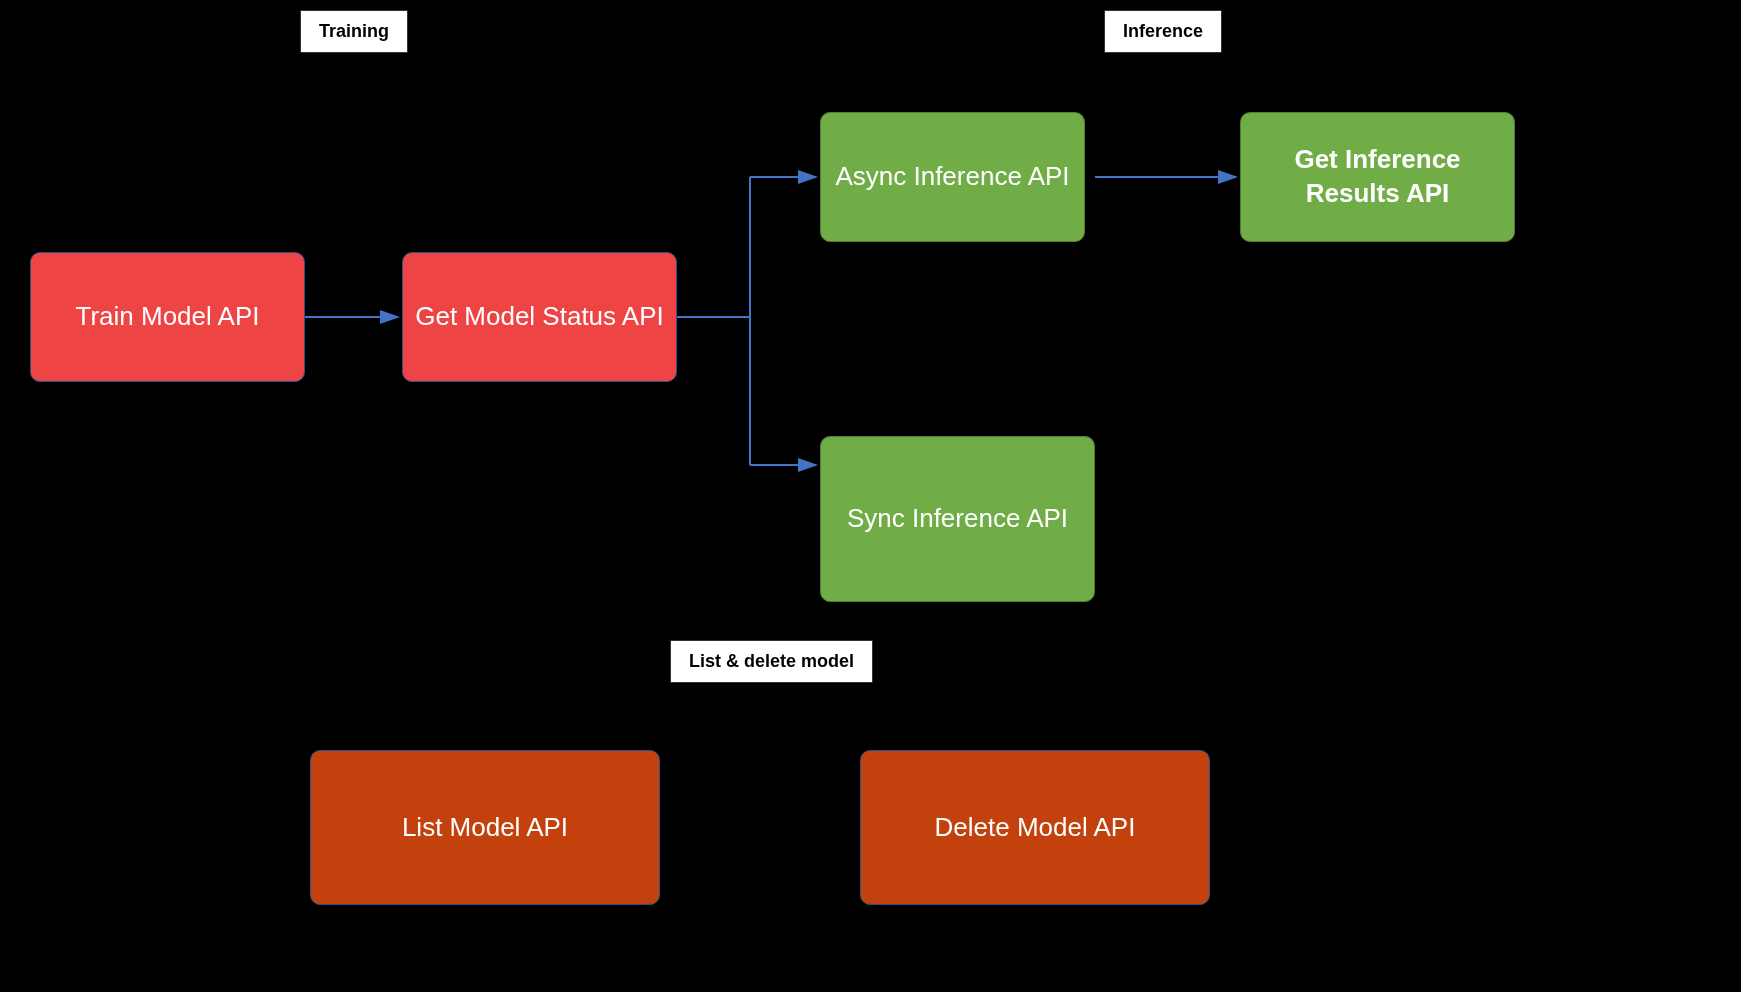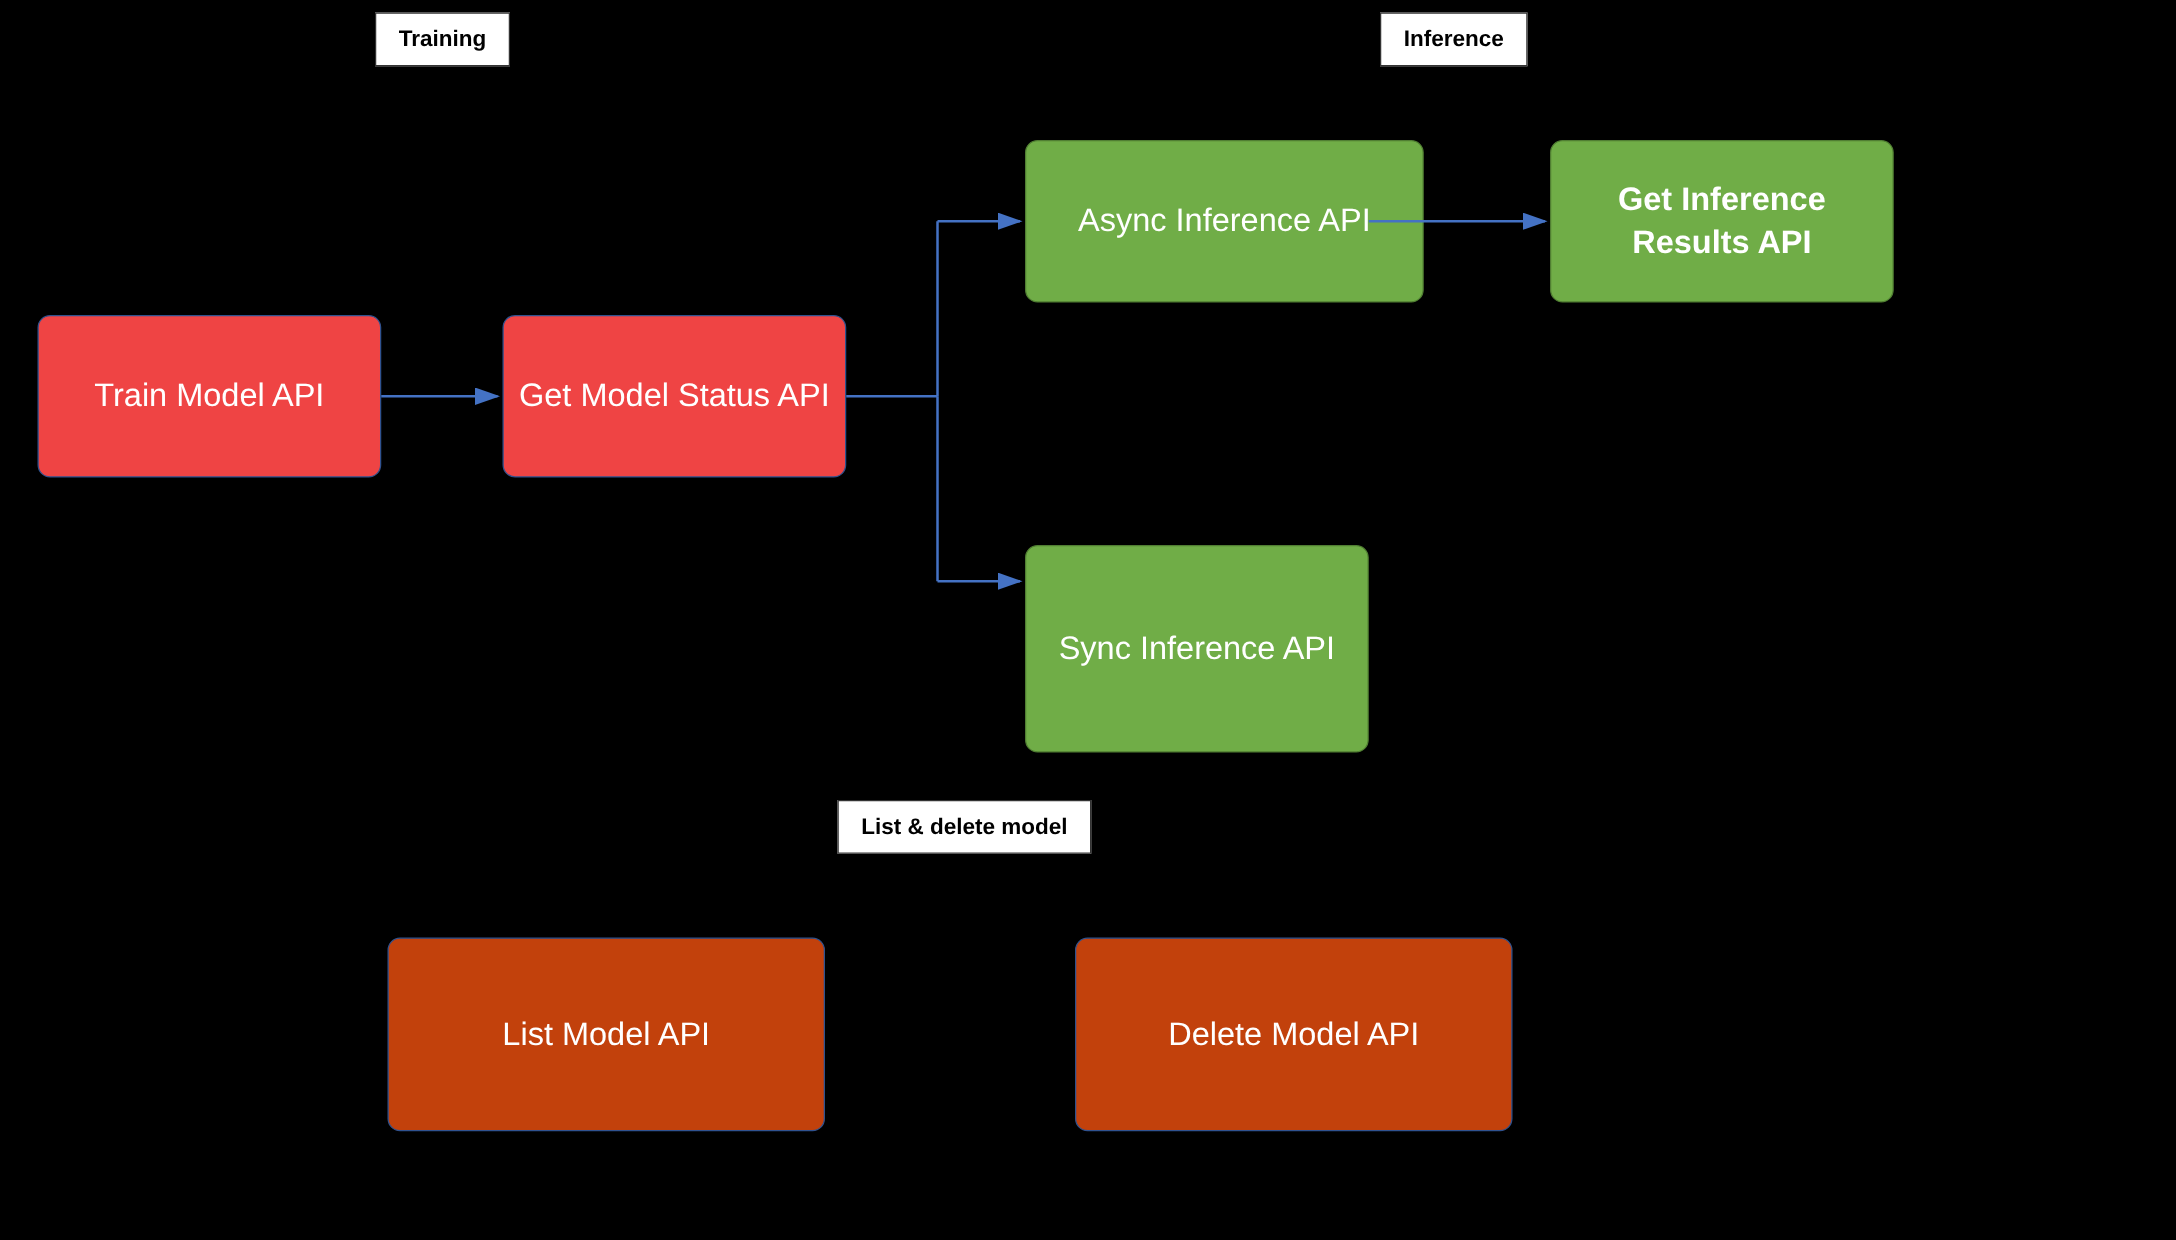--- a/index.html
+++ b/index.html
@@ -55,21 +55,21 @@
   </style>
 </head>
 <body>
 
 <div class="header-label" style="left:300px; top:10px;">Training</div>
 <div class="header-label" style="left:1104px; top:10px;">Inference</div>
 <div class="header-label" style="left:670px; top:640px;">List &amp; delete model</div>
 
 <div class="box box-blue" style="left:30px; top:252px; width:275px; height:130px;">Train Model API</div>
 <div class="box box-blue" style="left:402px; top:252px; width:275px; height:130px;">Get Model Status API</div>
-<div class="box box-green" style="left:820px; top:112px; width:319px; height:130px;">Async Inference API</div>
+<div class="box box-green" style="left:820px; top:112px; width:265px; height:130px;">Async Inference API</div>
 <div class="box box-green" style="left:820px; top:400px; width:275px; height:166px;margin-top:36px;">Sync Inference API</div>
 <div class="box box-green" style="left:1240px; top:112px; width:275px; height:130px;font-weight:bold;">Get Inference Results API</div>
 
 <div class="box box-gray" style="left:310px; top:750px; width:350px; height:155px;">List Model API</div>
 <div class="box box-gray" style="left:860px; top:750px; width:350px; height:155px;">Delete Model API</div>
 
 <svg class="connector" style="left:0; top:0;" width="1741" height="992">
   <defs>
     <marker id="arrowhead" markerWidth="10" markerHeight="10" refX="9" refY="3.5" orient="auto">
       <polygon points="0 0, 10 3.5, 0 7" fill="#4472C4"></polygon>

